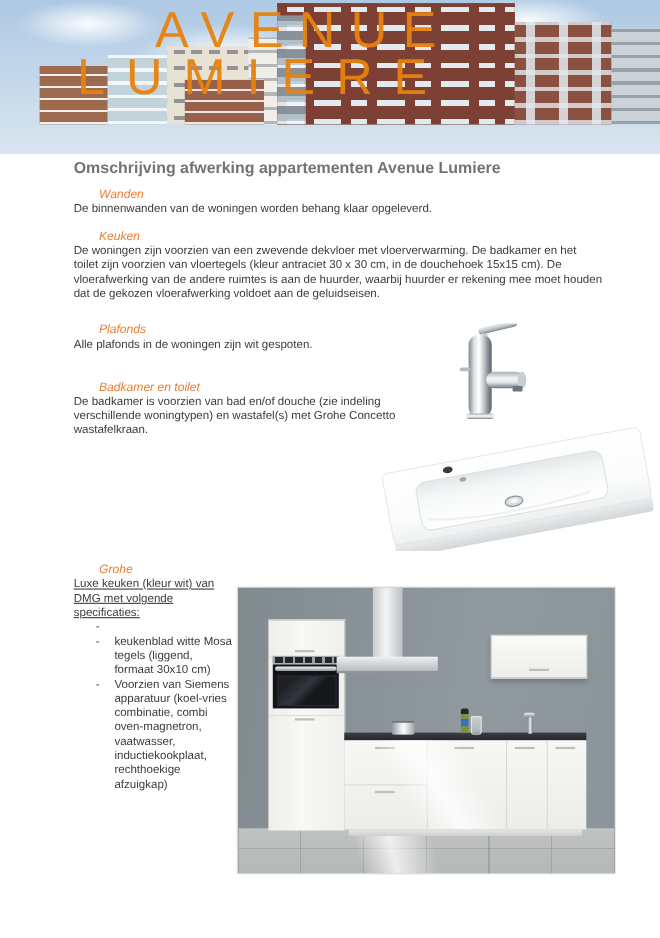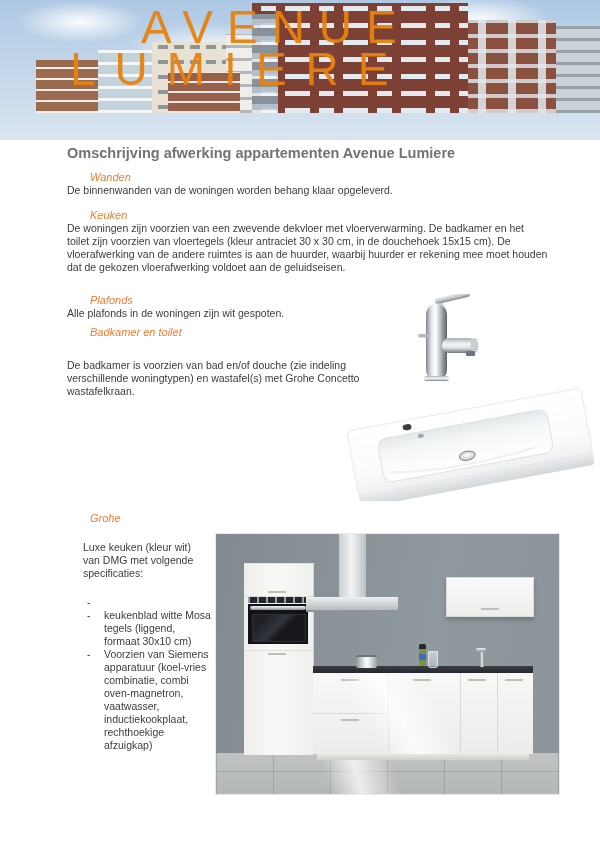--- a/index.html
+++ b/index.html
@@ -90,24 +90,24 @@
     position:absolute; left:67px;
     font-size:11px; font-style:italic; color:#ed7d31;margin-left:23px;
   }
   .body-text {
     position:absolute; left:67px;
     font-size:10.5px; line-height:13px; color:#3c3c3c;
   }
   .h-wanden   { top:171px; }  .t-wanden   { top:184px; width:482px; }
   .h-vloeren  { top:209px; }  .t-vloeren  { top:222px; width:482px; }
   .h-plafonds { top:294px; }  .t-plafonds { top:307px; width:482px; }
-  .h-badkamer { top:326px; }  .t-badkamer { top:359px; width:324px; }
+  .h-badkamer { top:346px; }  .t-badkamer { top:359px; width:324px; }
   .t-badkamer p { margin:0 0 13px 0; }
   .h-keuken   { top:512px; }  .t-keuken   { top:525px; width:146px; }
-  .t-keuken p { margin:16px; }
+  .t-keuken p { margin:0;text-decoration:underline; }
   .bullet-list { margin:0; padding:0; list-style:none; }
   .bullet-list li { display:flex; }
   .bullet-dash { width:17px; flex:0 0 17px; padding-left:20px; }
   .bullet-body { width:107px; }
 
   
   .img-faucet { position:absolute; left:400px; top:294px; width:92px; height:96px; }
 
   
   .img-basin { position:absolute; left:345px; top:383px; width:250px; height:118px; }

